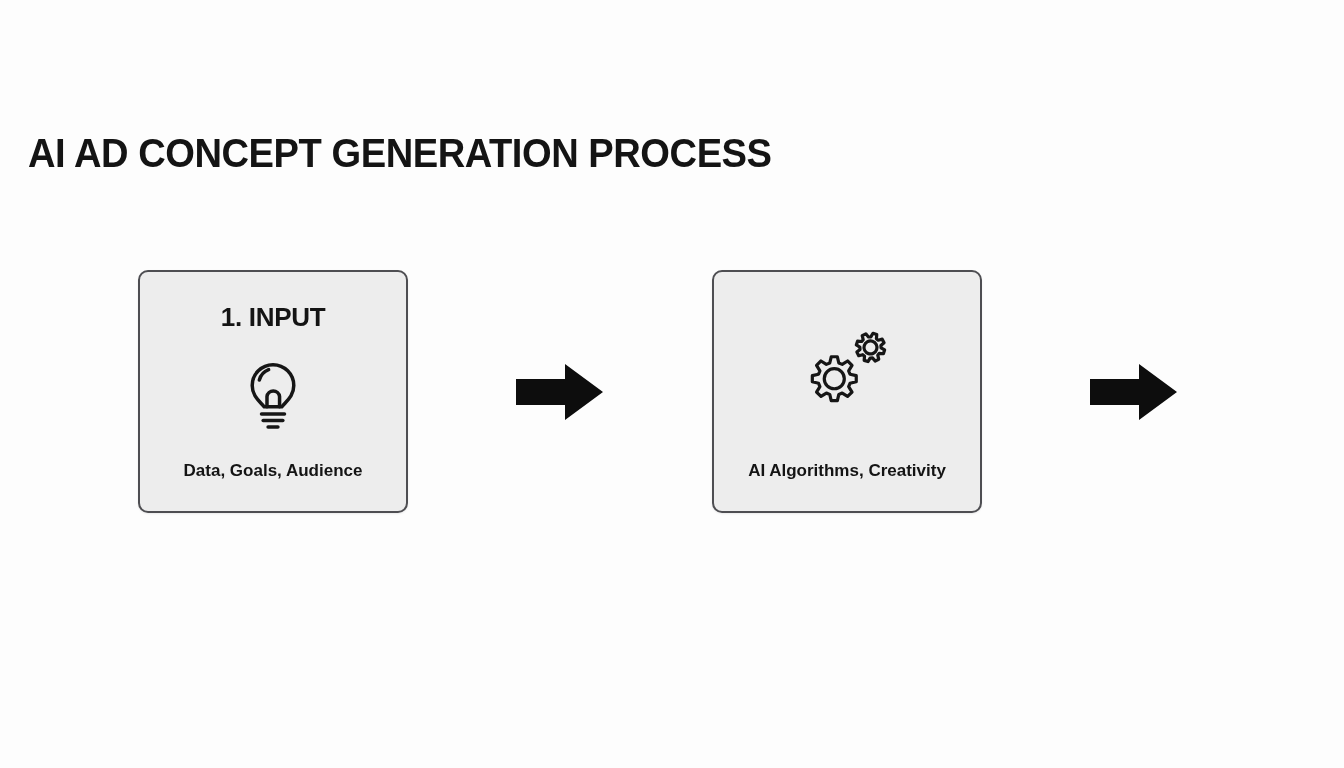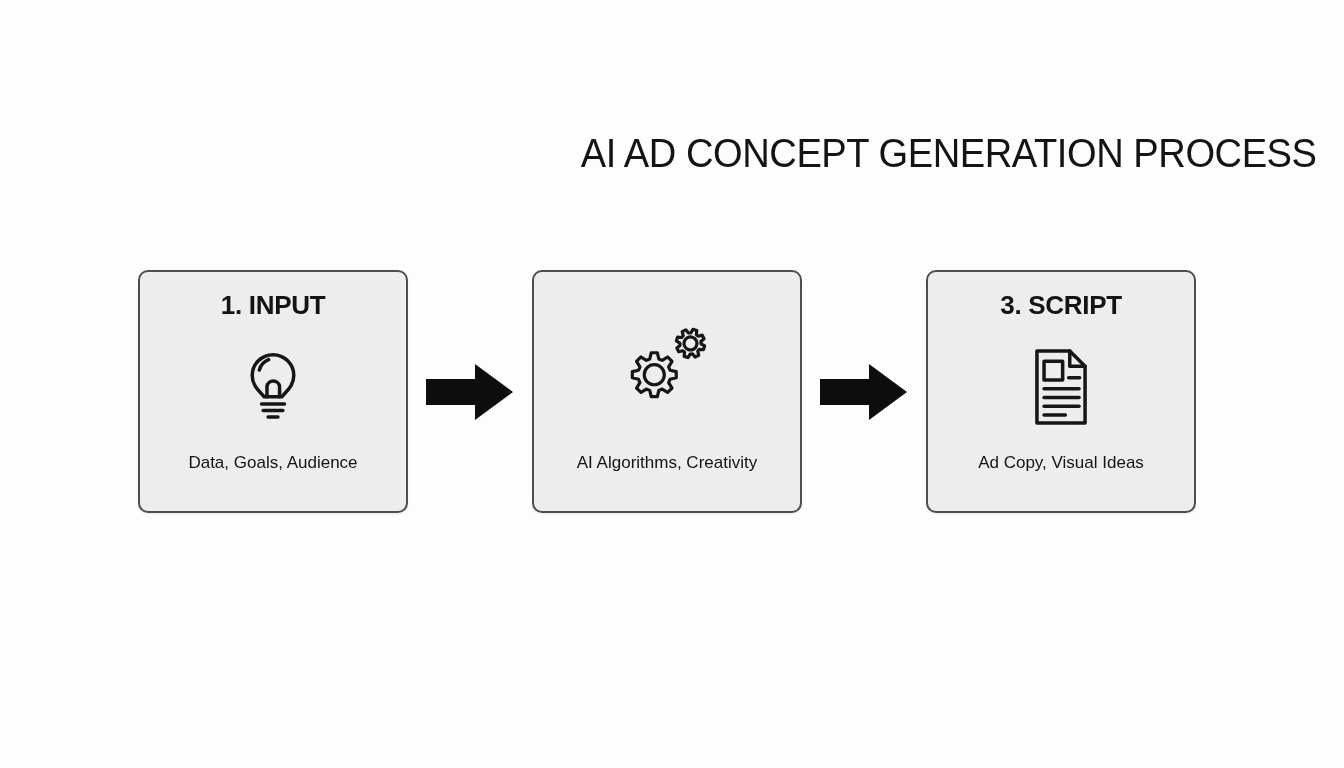--- a/index.html
+++ b/index.html
@@ -7,24 +7,24 @@
     width: 1344px; height: 768px;
     background: #fdfdfd;
     font-family: "Liberation Sans", sans-serif;
     overflow: hidden;
     position: relative;
   }
   .canvas { position: absolute; inset: 0; }
 
   .title {
     position: absolute;
-    top: 130px; left: 16px; right: 0;
-    text-align: right;
+    top: 130px; left: 0; right: 0;
+    text-align: left;
     font-size: 41px;
-    font-weight: 400;
+    font-weight: 700;
     color: #141414;
     letter-spacing: -0.5px;
   }
   .title > span { display: inline-block; transform: scaleX(0.93); transform-origin: center; }
 
   .flow-row {
     position: absolute;
     top: 270px; left: 138px;
     width: 1058px; height: 243px;
     display: flex;
@@ -36,36 +36,36 @@
     width: 270px; height: 243px;
     background: #ededed;
     border: 2px solid #4e4e52;
     border-radius: 10px;
     display: flex;
     flex-direction: column;
     align-items: center;
     box-shadow: 0 1px 2px rgba(0,0,0,0.08);
   }
   .step-title {
-    margin-top: 18px;
+    margin-top: 30px;
     font-size: 26px;
     font-weight: 700;
     color: #141414;
     letter-spacing: -0.3px;
   }
   .step-icon {
     flex: 1;
     display: flex;
     align-items: center;
     justify-content: center;
   }
   .step-caption {
-    margin-bottom: 38px;
+    margin-bottom: 30px;
     font-size: 17px;
-    font-weight: 400;
+    font-weight: 700;
     color: #141414;
   }
 
   .arrow-wrap {
     width: 124px;
     display: flex;
     align-items: center;
     justify-content: center;
   }
   .arrow-wrap svg { display: block; }
@@ -125,31 +125,15 @@
       </div>
       <div class="step-caption">AI Algorithms, Creativity</div>
     </div>
 
     <div class="arrow-wrap">
       <svg width="88" height="58" viewBox="0 0 88 58">
         <polygon points="0,16 49,16 49,1 87,29 49,57 49,42 0,42" fill="#0d0d0d"></polygon>
       </svg>
     </div>
 
-    <div class="step-box">
-      <div class="step-title">3. SCRIPT</div>
-      <div class="step-icon">
-        <svg class="icon" width="70" height="90" viewBox="0 0 64 76">
-          <path d="M10,5 L40,5 L54,19 L54,71 L10,71 Z" stroke-width="3.6"></path>
-          <path d="M40,5 L40,19 L54,19" stroke-width="3.2"></path>
-          <rect x="16.5" y="14.5" width="17" height="17" stroke-width="3.2"></rect>
-          <line x1="39" y1="29.5" x2="49" y2="29.5" stroke-width="3.4"></line>
-          <line x1="16.5" y1="39.5" x2="48.5" y2="39.5" stroke-width="3.4"></line>
-          <line x1="16.5" y1="47.5" x2="48.5" y2="47.5" stroke-width="3.4"></line>
-          <line x1="16.5" y1="55.5" x2="48.5" y2="55.5" stroke-width="3.4"></line>
-          <line x1="16.5" y1="63.5" x2="36" y2="63.5" stroke-width="3.4"></line>
-        </svg>
-      </div>
-      <div class="step-caption">Ad Copy, Visual Ideas</div>
-    </div>
 
   </div>
 </div>
 
 </body></html>

